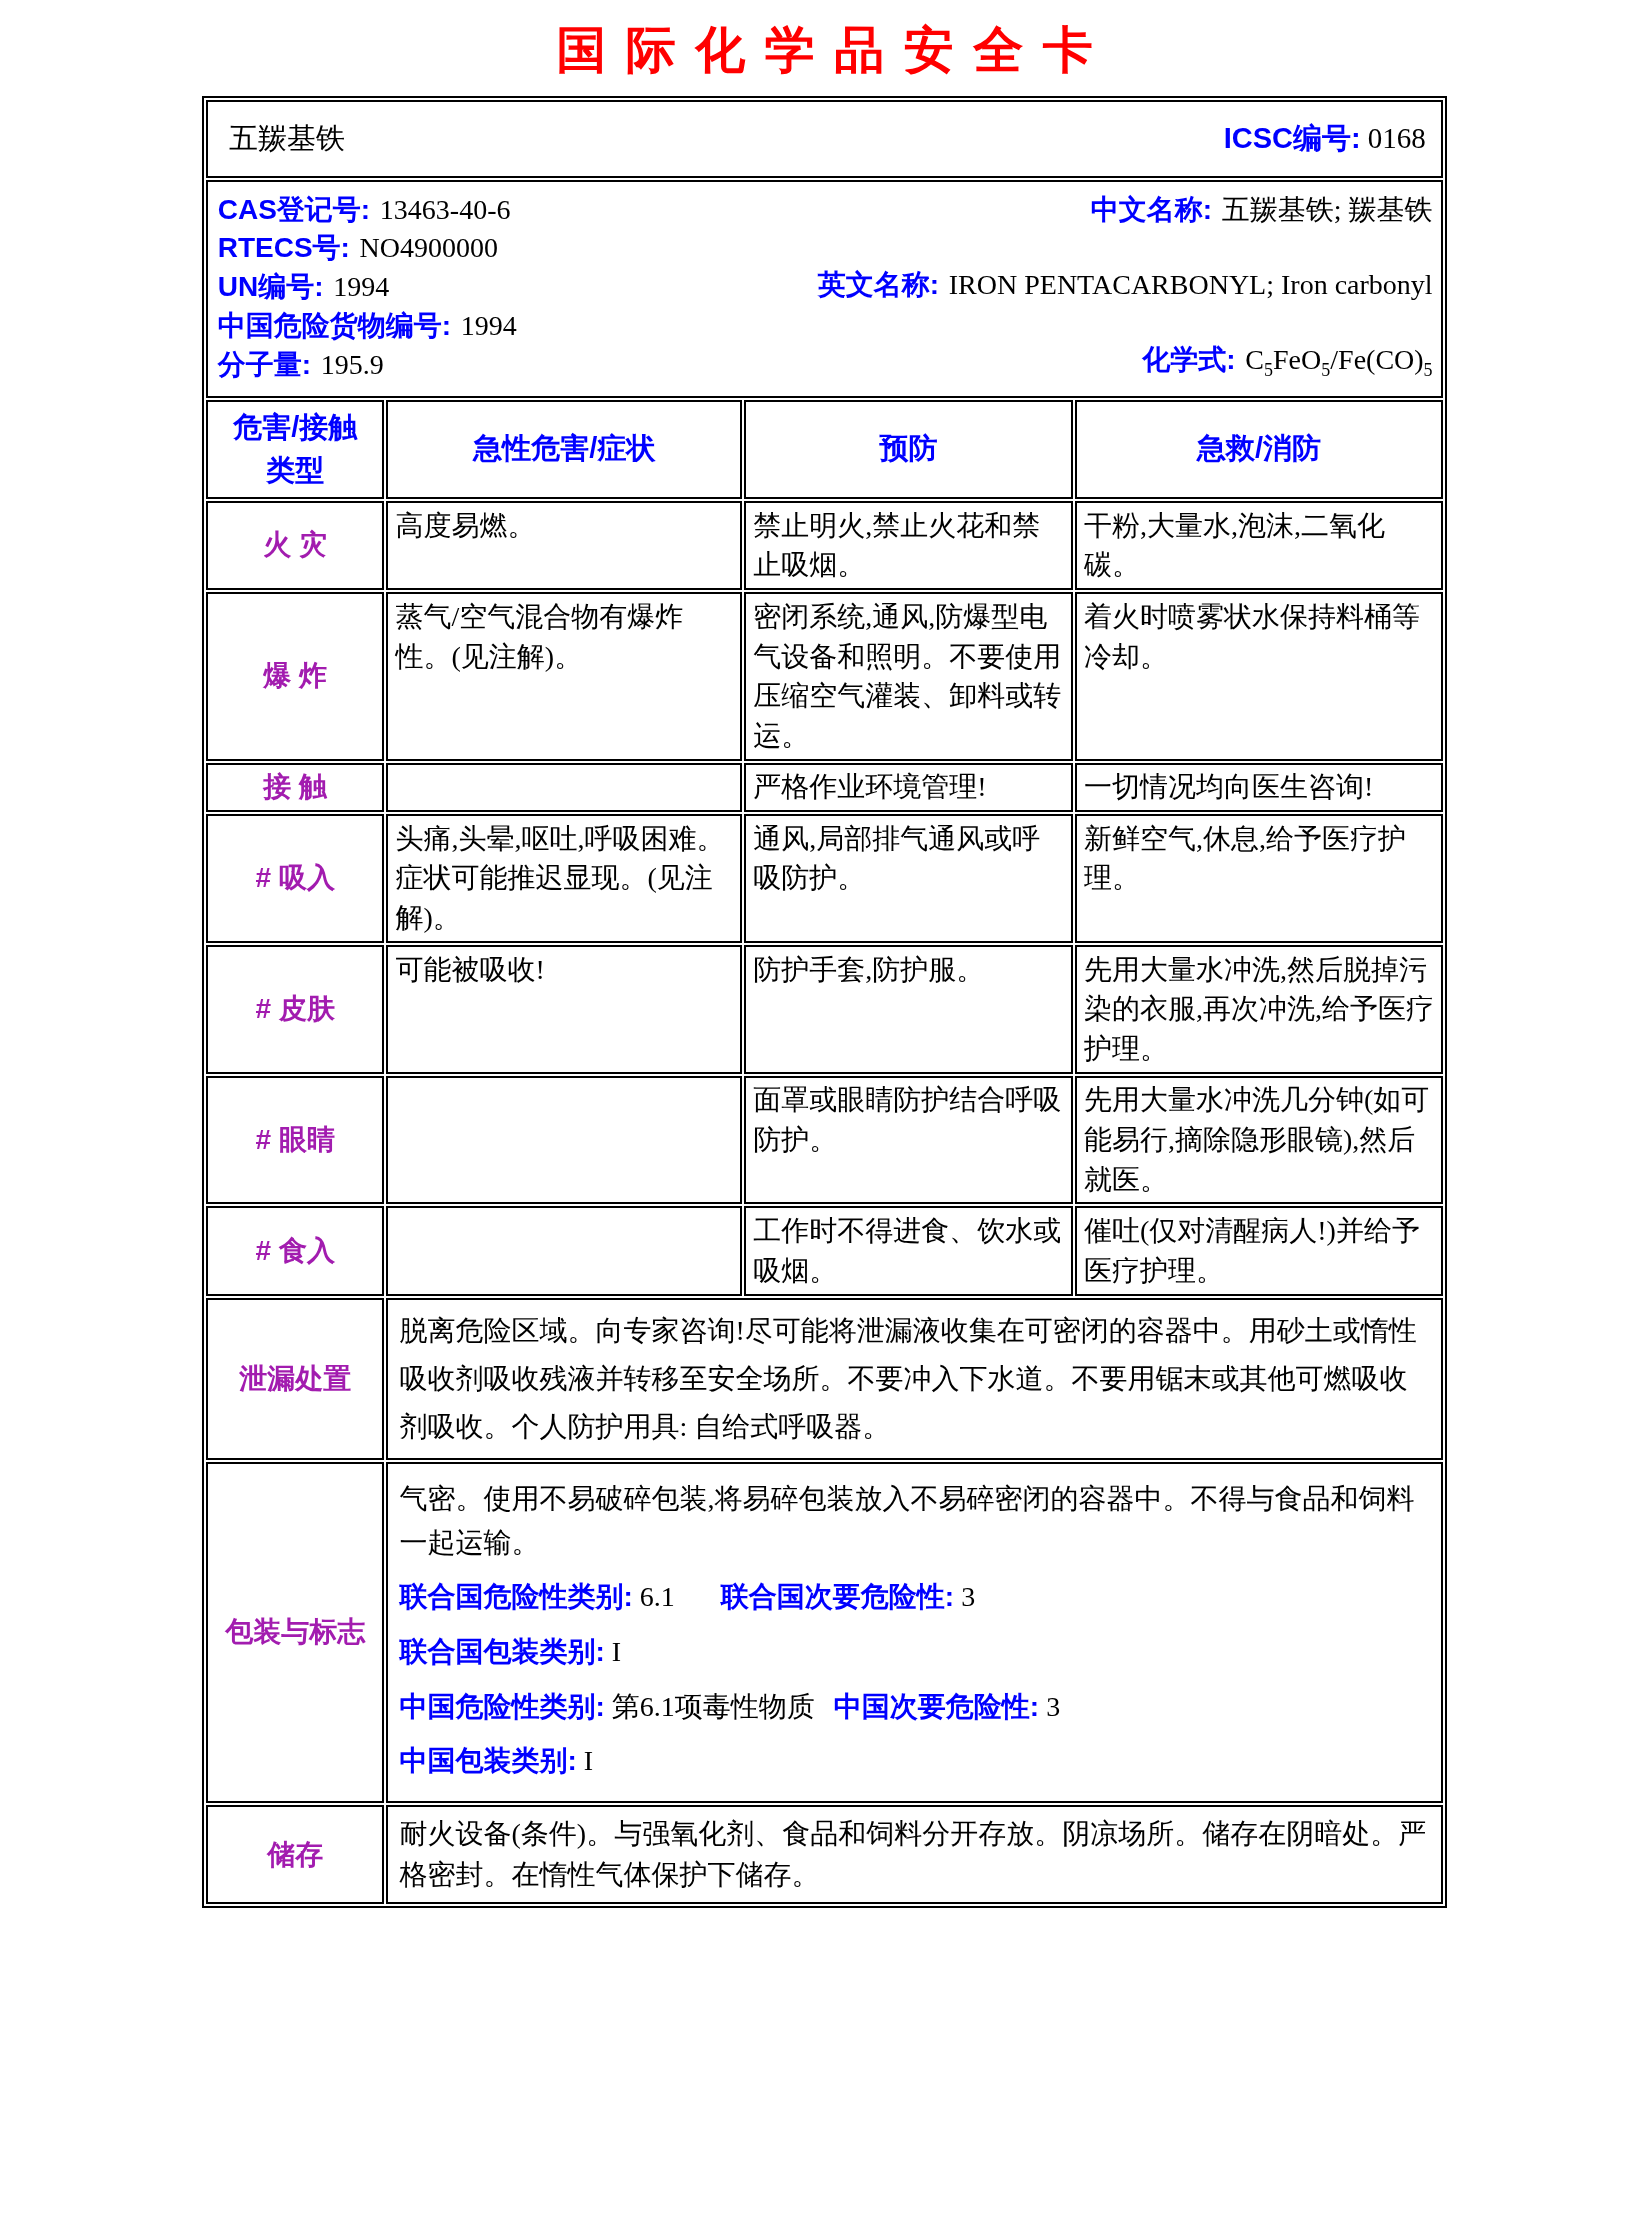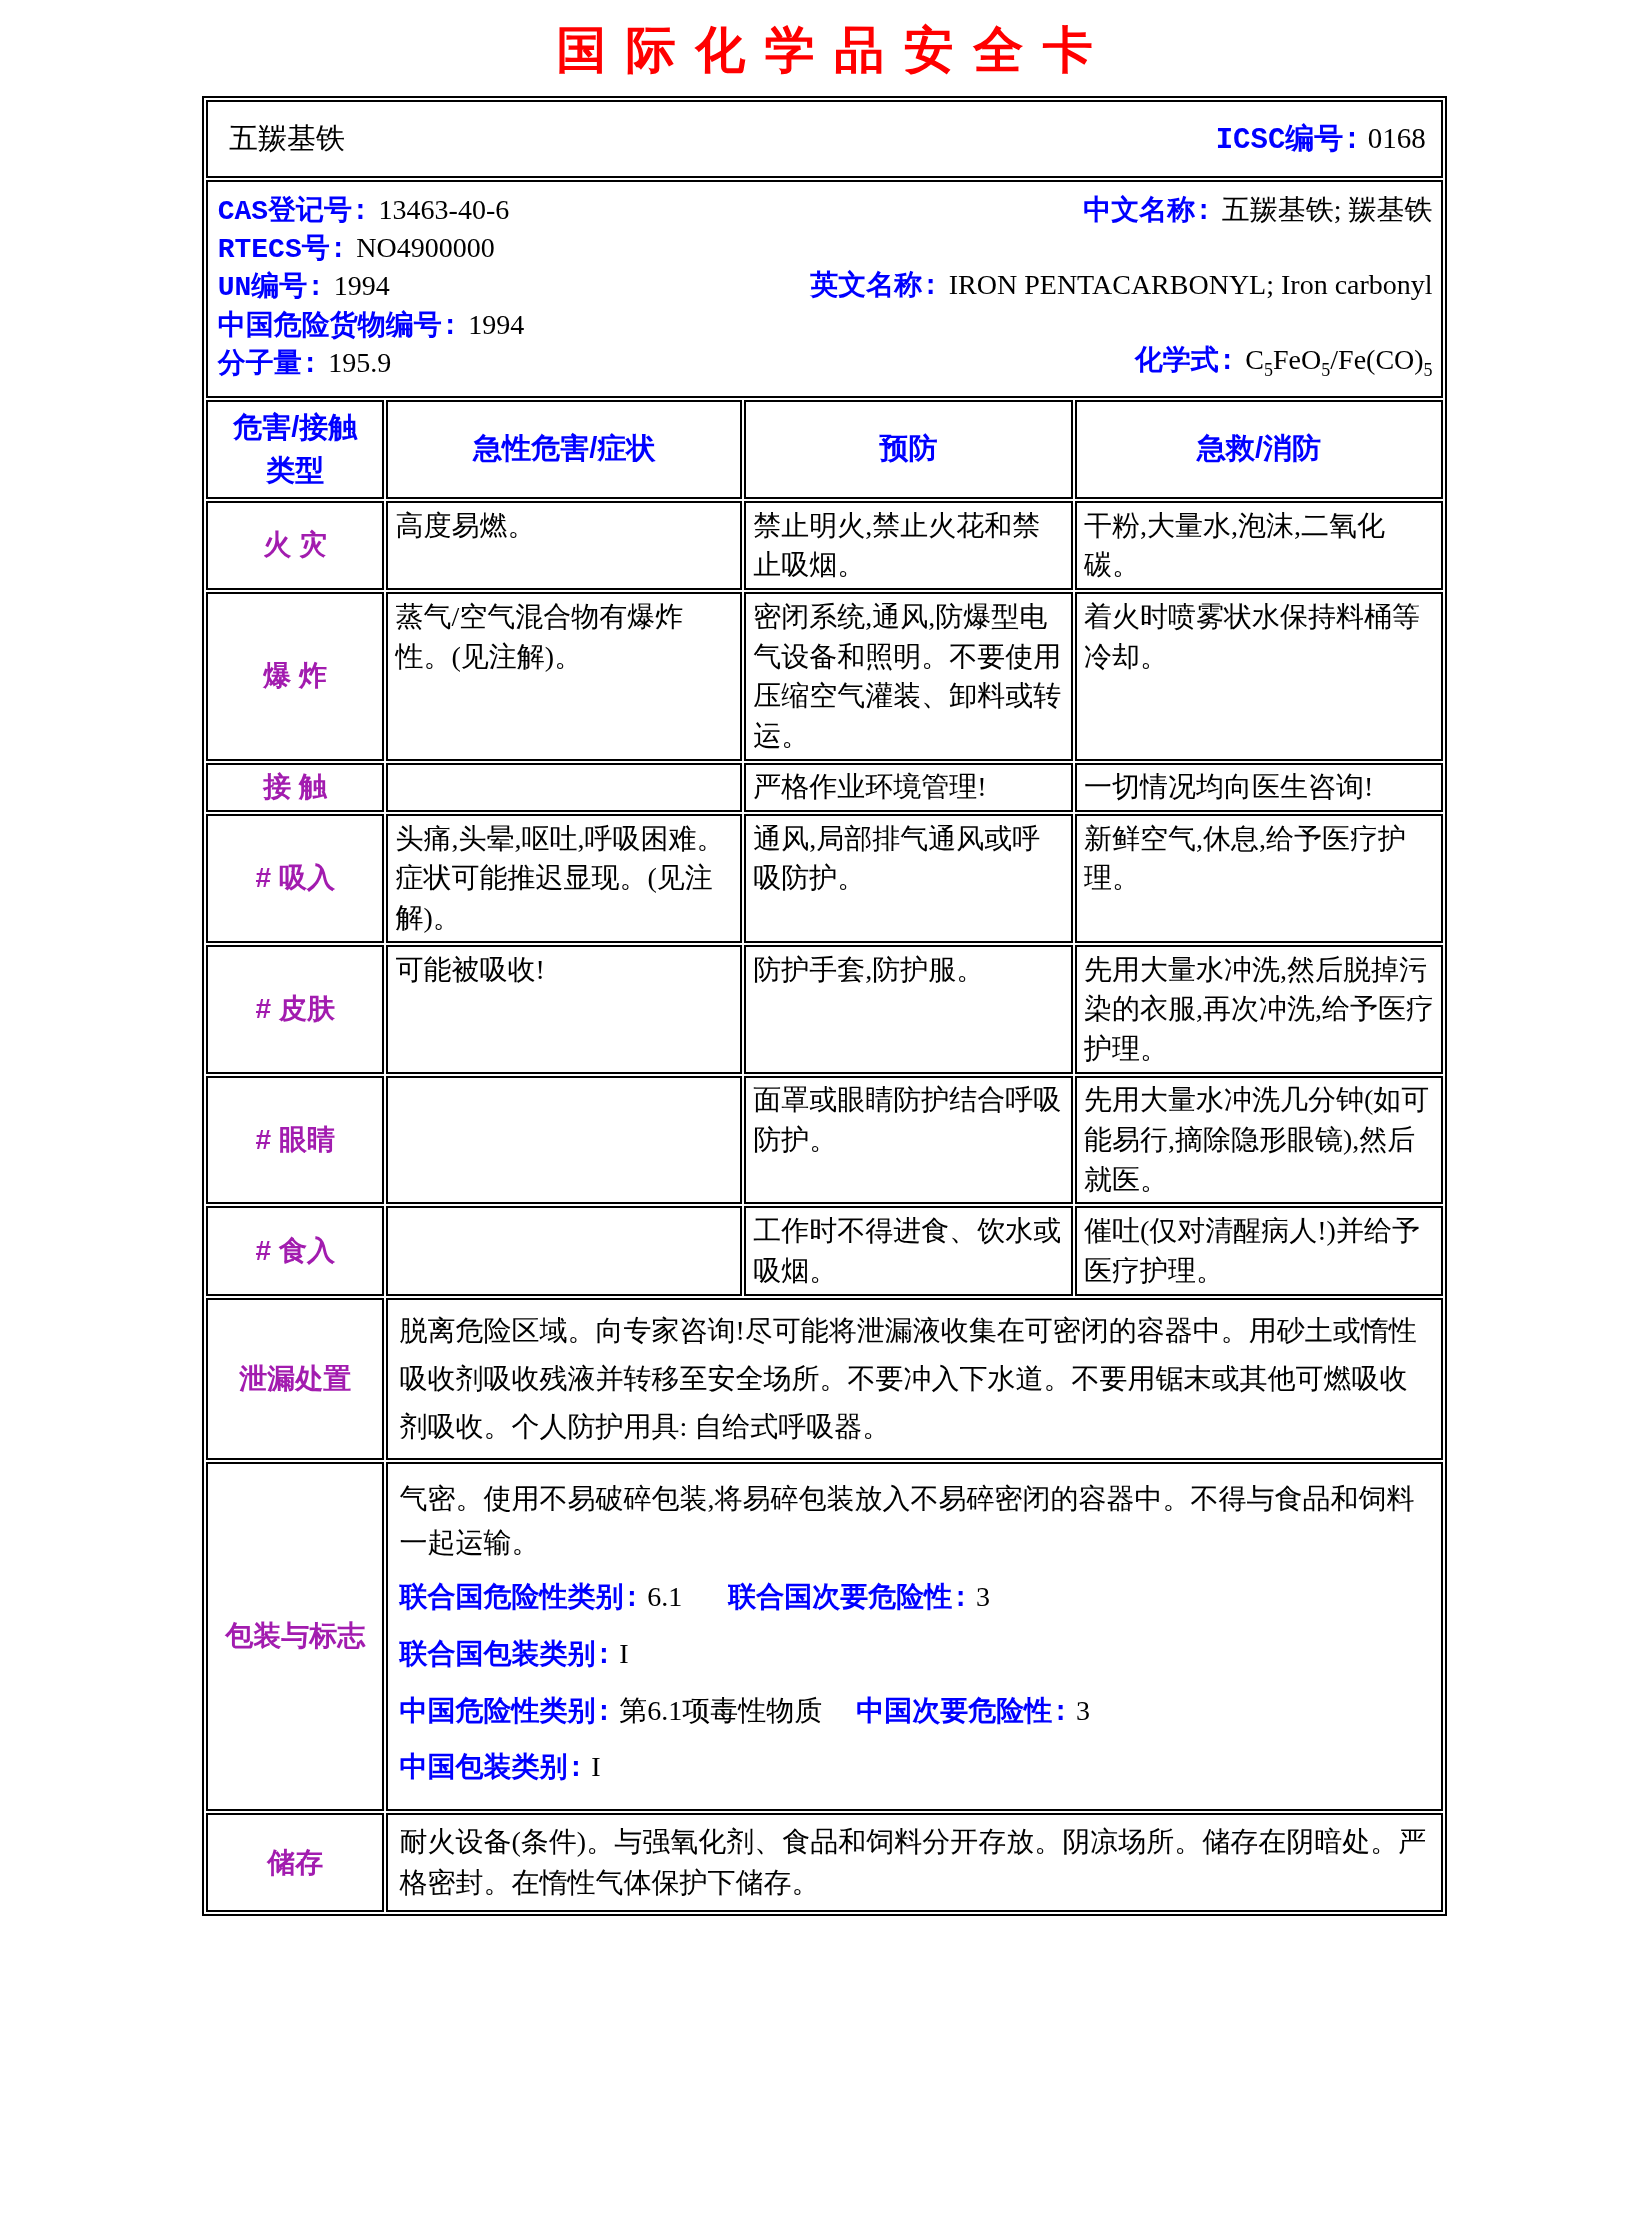--- a/index.html
+++ b/index.html
@@ -36,21 +36,21 @@
   }
   td {
     border: 2.1px solid #000000;
     background: #ffffff;
     box-sizing: border-box;
   }
   
   .bl {
     color: #0000ff;
     font-weight: bold;
-    font-family: Liberation Mono, monospace;
+    font-family: Liberation Sans, sans-serif;
   }
   
   .lab {
     color: #a21caf;
     font-weight: bold;
     font-family: "Liberation Sans", sans-serif;
     font-size: 28px;
     text-align: center;
     vertical-align: middle;
     white-space: nowrap;
@@ -77,21 +77,21 @@
     padding: 2.8px 7px;
     word-break: break-all;
   }
   .merged { padding: 7px 11px; }
   .spill-text { line-height: 1.72; }
   .stor-text { line-height: 1.45; }
   .pack p { margin: 10.4px 0; line-height: 1.58; }
   .pack .ptext { margin-top: 5.6px; }
   .emer p { margin: 5.6px 0; line-height: 1.45; }
   .gap-lg { margin-left: 39px; }
-  .gap-sm { margin-left: 27px; }
+  .gap-sm { margin-left: 12px; }
   .val { color: #000000; font-weight: normal; font-family: "Liberation Serif", serif; }
   
   .name-cell { vertical-align: middle; padding: 0 15.3px 0 21px; }
   .name-row { display: flex; justify-content: space-between; align-items: center; }
   .chem-name { font-size: 29px; font-family: "Liberation Serif", serif; }
   .icsc-wrap { font-size: 29px; }
   .icsc-wrap .bl { margin-right: 7px; }
   
   .info-cell { vertical-align: top; padding: 11px 8.4px 14px 9.7px; }
   .info-grid { display: flex; width: 100%; min-height: 189px; }

